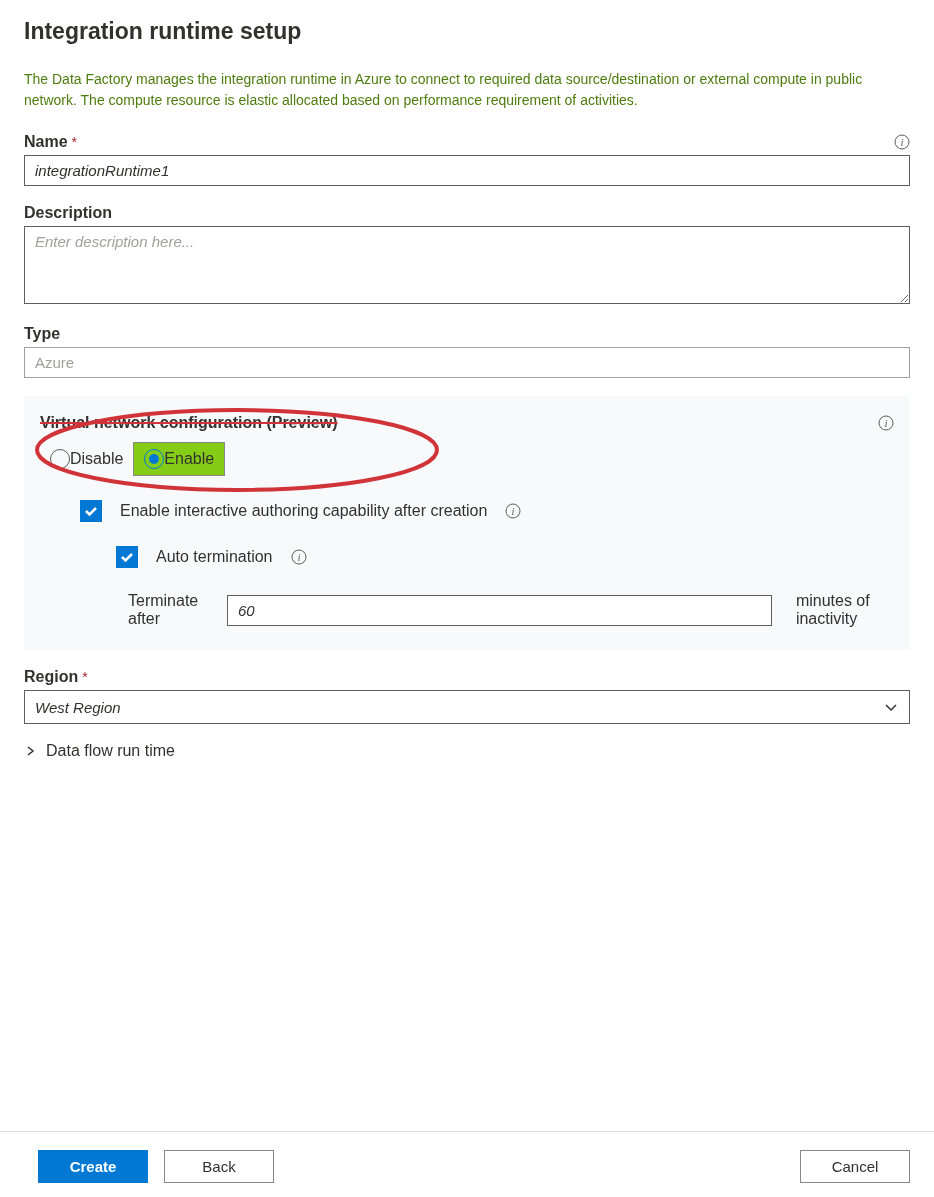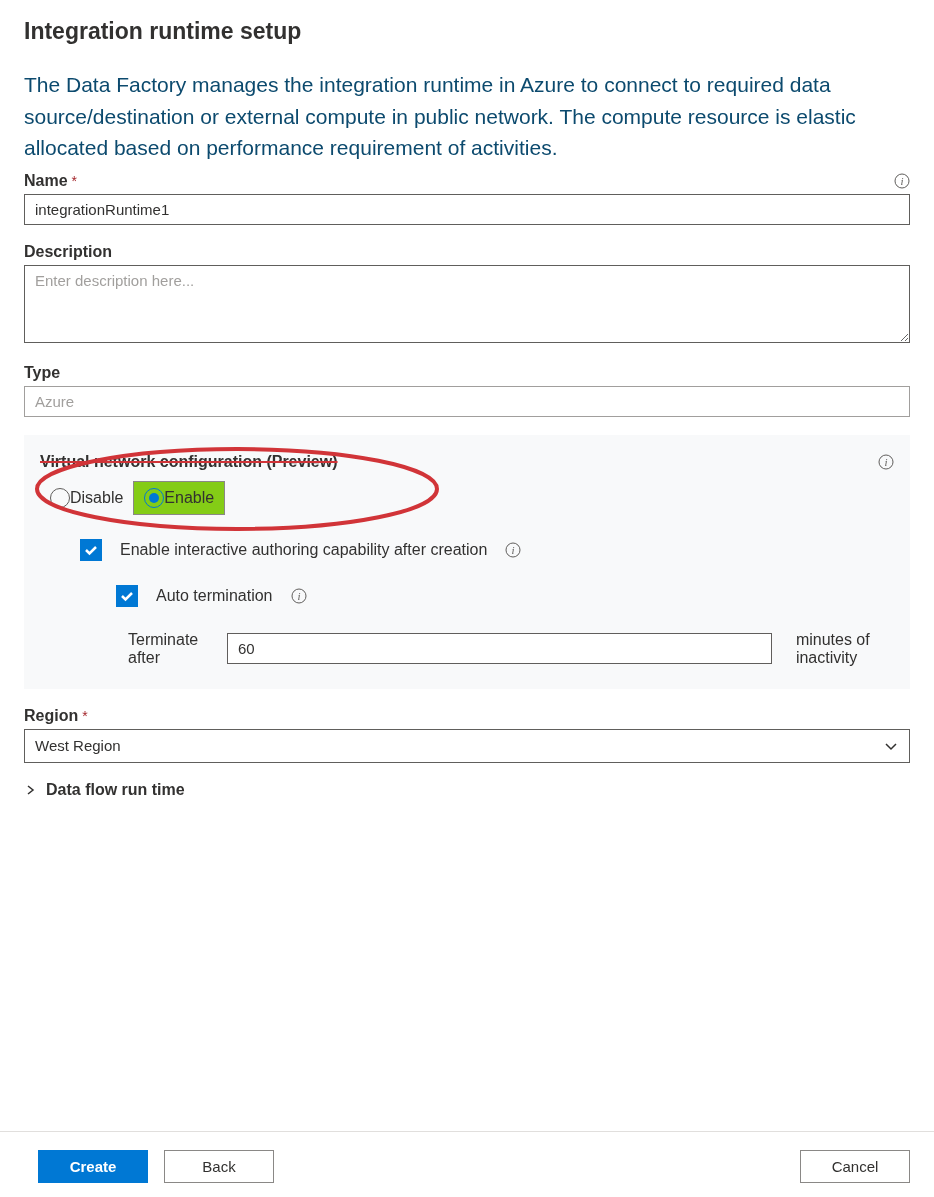--- a/index.html
+++ b/index.html
@@ -19,24 +19,24 @@
     .content {
       padding: 18px 24px 0 24px;
     }
     h1 {
       font-size: 23px;
       font-weight: 600;
       color: #323130;
       margin-bottom: 24px;
     }
     .intro {
-      font-size: 21px;
-      color: #0c4a6e;
+      font-size: 14px;
+      color: #4d7c0f;
       line-height: 1.5;
-      margin-bottom: 8px;
+      margin-bottom: 22px;
       max-width: 870px;
     }
     .field {
       margin-bottom: 18px;
     }
     .field-label-row {
       display: flex;
       align-items: center;
       justify-content: space-between;
       margin-bottom: 4px;
@@ -67,20 +67,21 @@
       font-family: serif;
     }
     input[type="text"], textarea, .select-box {
       width: 100%;
       border: 1px solid #605e5c;
       padding: 6px 10px;
       font-size: 15px;
       font-family: inherit;
       color: #323130;
       background: #ffffff;
+      font-style: italic;
     }
     textarea {
       resize: both;
       height: 78px;
     }
     textarea::placeholder {
       color: #a19f9d;
     }
     .readonly-input {
       width: 100%;
@@ -207,21 +208,21 @@
       height: 16px;
       stroke: #323130;
       stroke-width: 1.5;
       fill: none;
     }
     .expander-row {
       display: flex;
       align-items: center;
       gap: 10px;
       font-size: 16px;
-      font-weight: 700;
+      font-weight: 400;
       cursor: pointer;
       margin-top: 18px;
     }
     .expander-chevron {
       width: 12px;
       height: 12px;
       stroke: #323130;
       stroke-width: 1.5;
       fill: none;
     }

